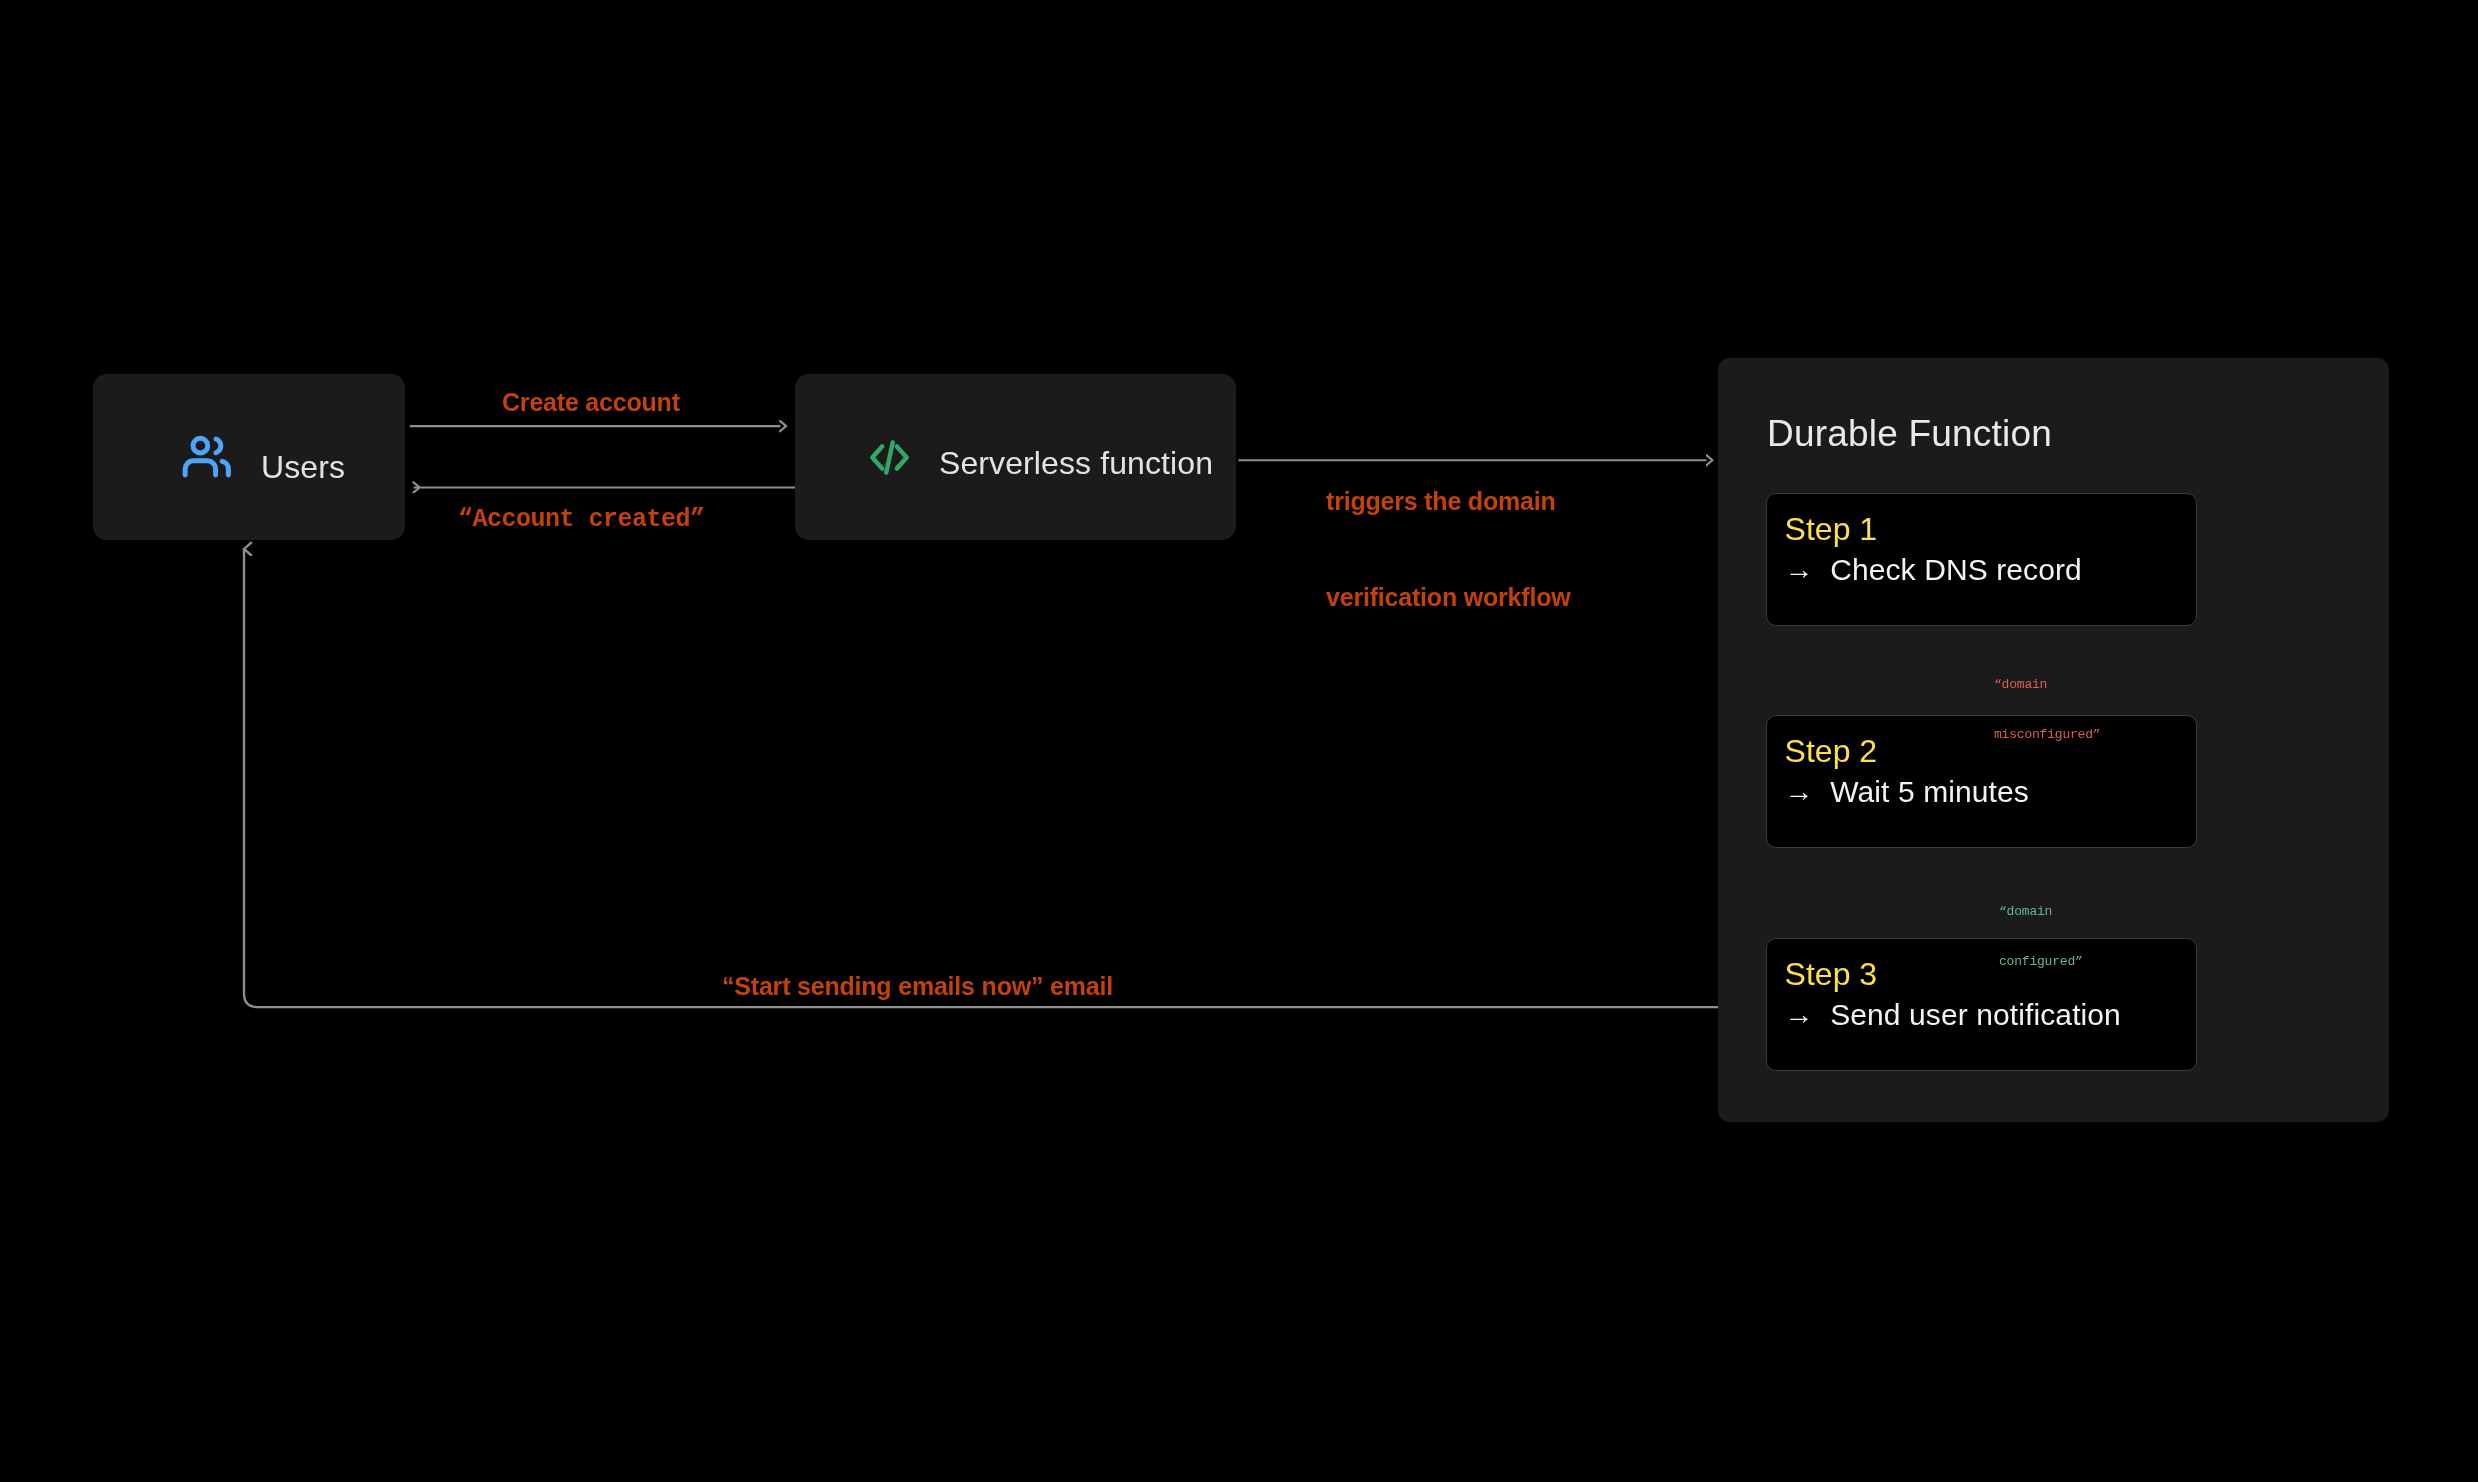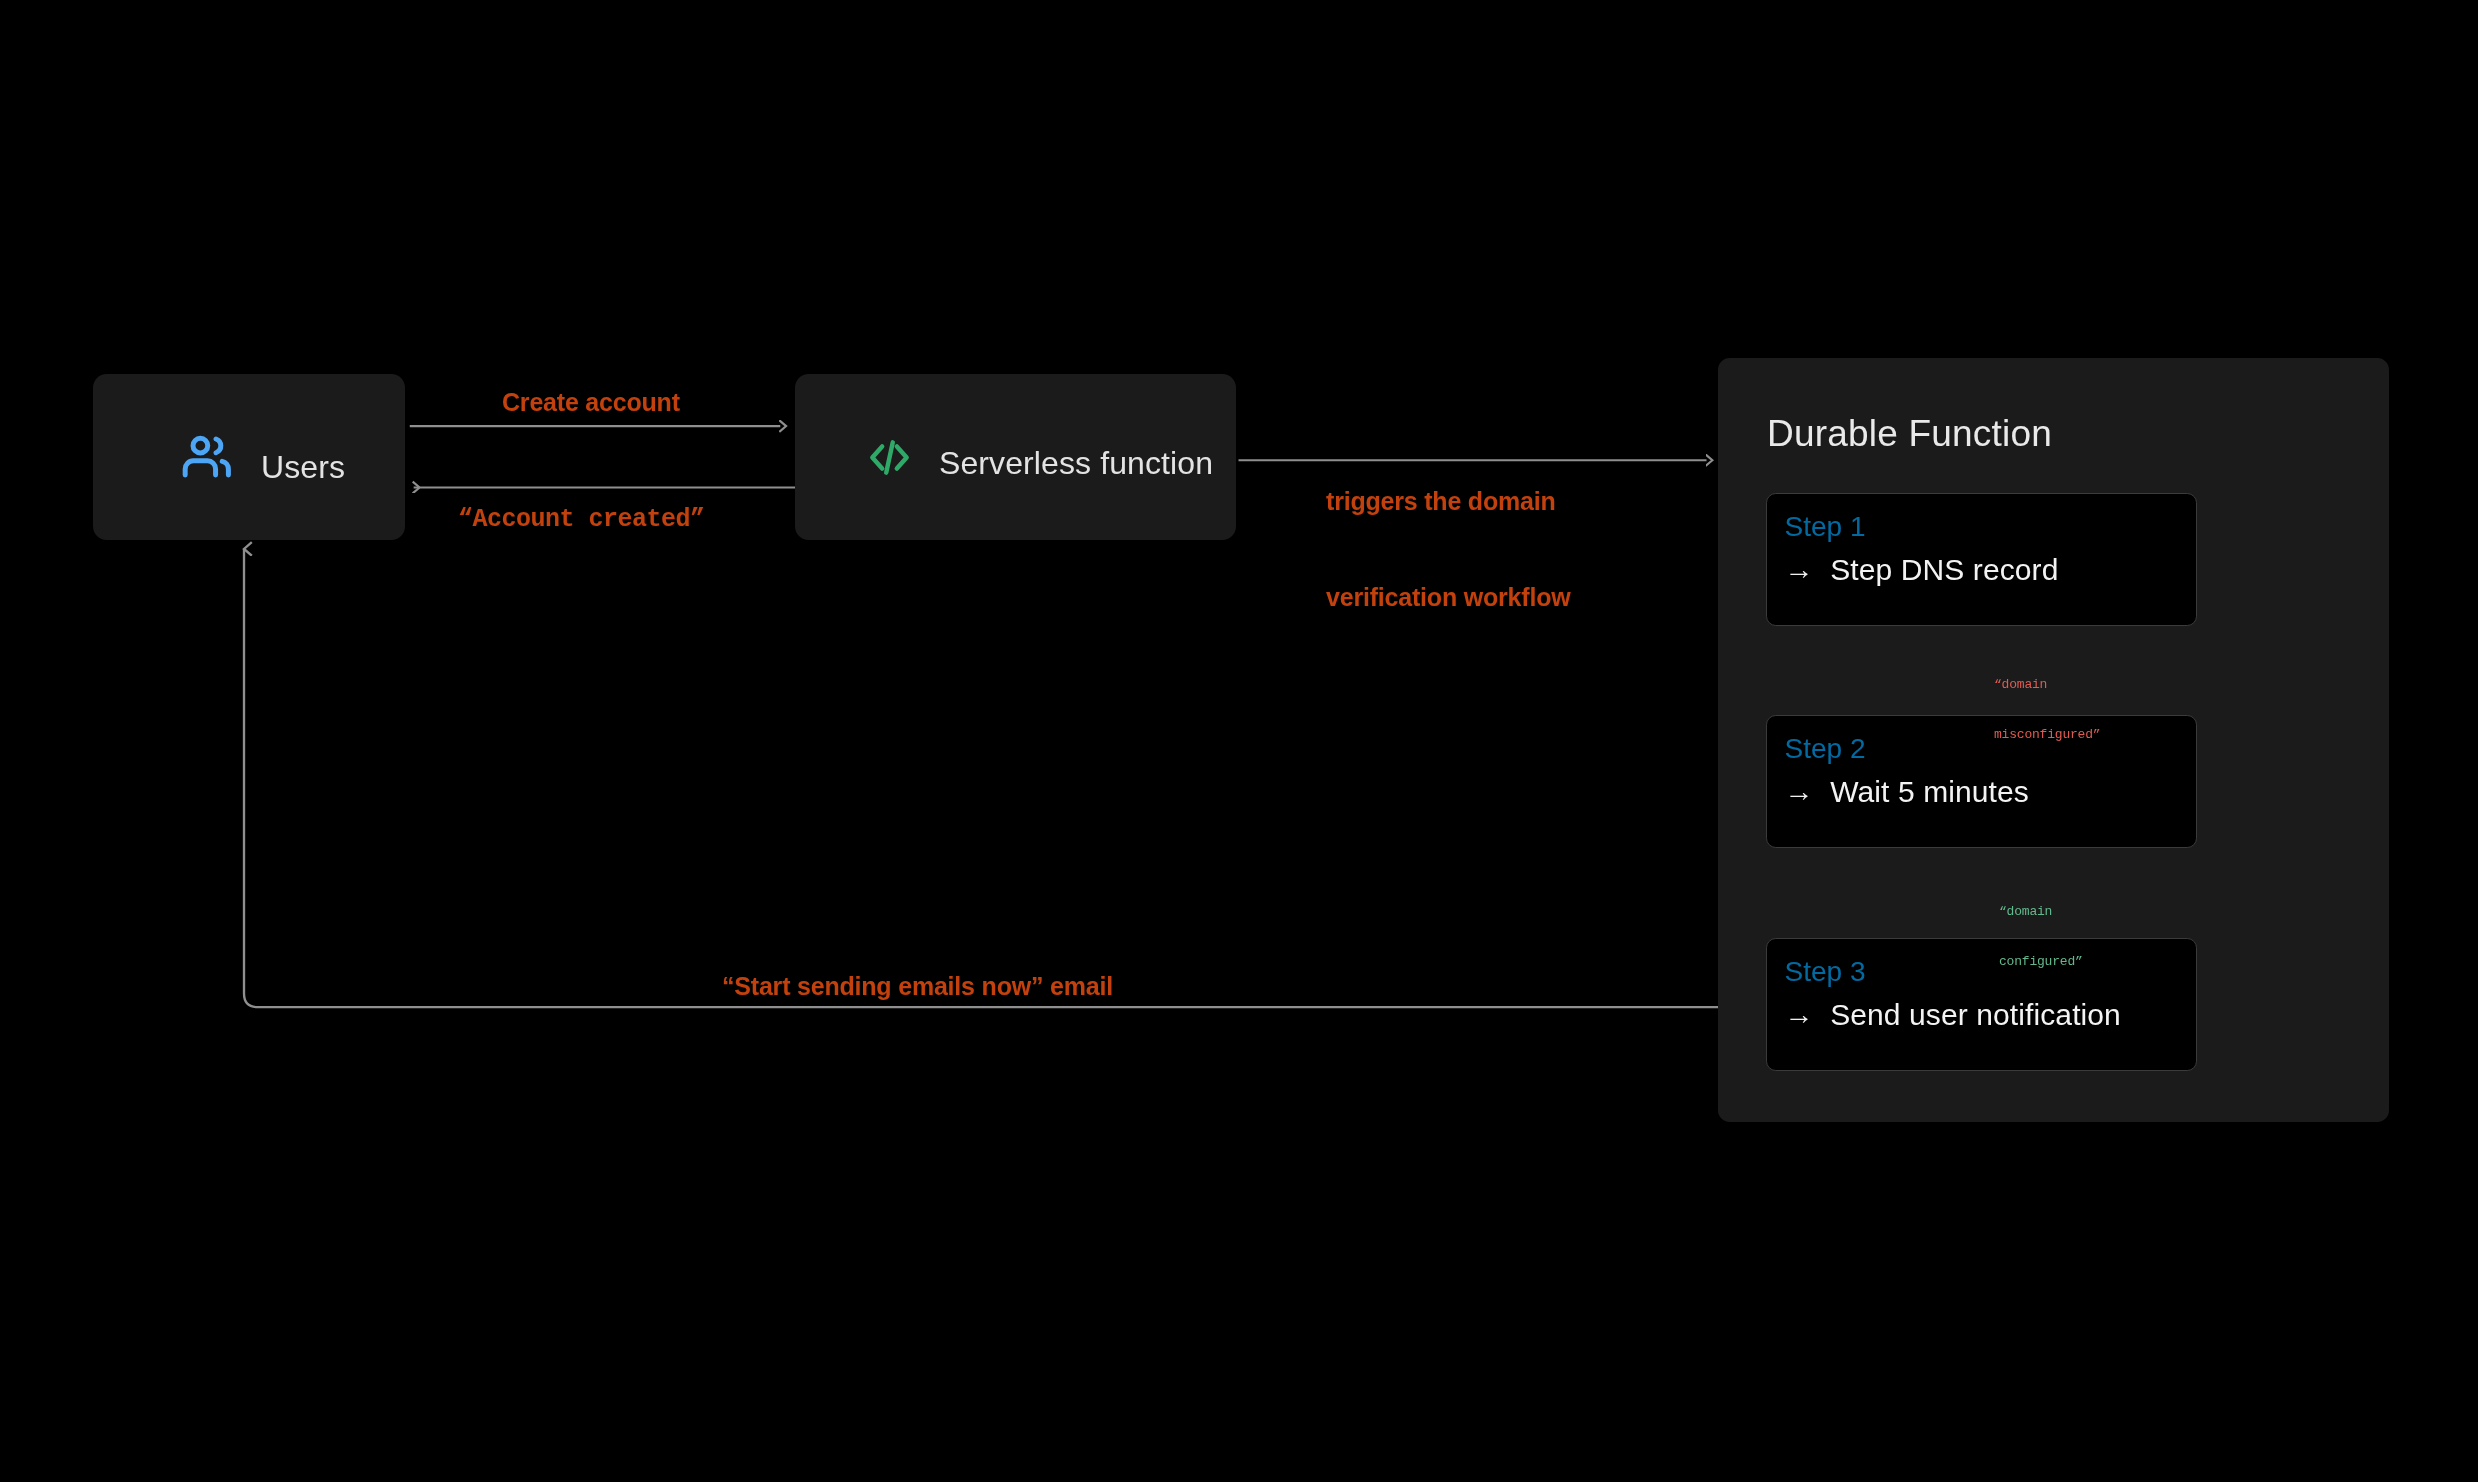--- a/index.html
+++ b/index.html
@@ -90,22 +90,22 @@
     box-sizing: border-box;
   }
   #step-card-1 { top: 135px; }
   #step-card-2 { top: 357px; }
   #step-card-3 { top: 580px; }
 
   .step-index {
     position: absolute;
     left: 17.6px;
     top: 16.6px;
-    color: #0369a1;
-    font-size: 28px;
+    color: #fde047;
+    font-size: 32px;
     font-weight: 400;
     white-space: nowrap;
   }
   .step-body {
     position: absolute;
     left: 17.6px;
     top: 59px;
     display: flex;
     align-items: center;
     gap: 16.6px;
@@ -212,21 +212,21 @@
     </div>
   </div>
 
   <div id="durable-panel">
     <div id="durable-title">Durable Function</div>
 
     <div class="step-card" id="step-card-1">
       <div class="step-index">Step 1</div>
       <div class="step-body">
         <span class="step-arrow">→</span>
-        <span class="step-text">Step DNS record</span>
+        <span class="step-text">Check DNS record</span>
       </div>
     </div>
 
     <div class="step-card" id="step-card-2">
       <div class="step-index">Step 2</div>
       <div class="step-body">
         <span class="step-arrow">→</span>
         <span class="step-text">Wait 5 minutes</span>
       </div>
     </div>

